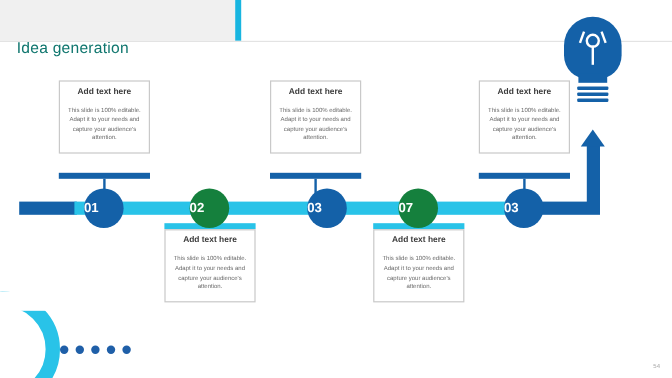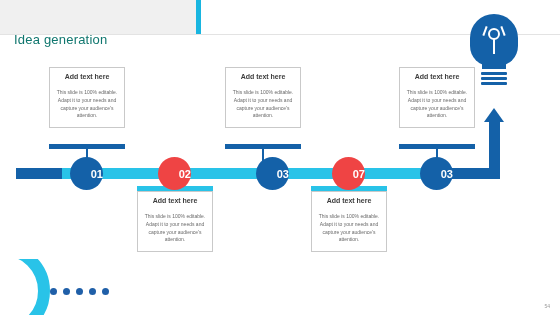--- a/index.html
+++ b/index.html
@@ -79,25 +79,25 @@
     position:absolute;left:484px;top:108px;
     width:0;height:0;
     border-left:10px solid transparent;
     border-right:10px solid transparent;
     border-bottom:14px solid #1461a8;
   }
 
   
   .node{
     position:absolute;top:157px;width:33px;height:33px;border-radius:50%;
-    display:flex;align-items:center;justify-content:flex-end;
+    display:flex;align-items:center;justify-content:flex-start;
     color:#ffffff;font-size:11px;font-weight:bold;
   }
   .node.blue{background:#1461a8;}
-  .node.cyan{background:#ef4444;}
+  .node.cyan{background:#15803d;}
 
   
   .stem{position:absolute;width:2px;background:#1461a8;}
   .stem.cyan{background:#29c3e8;}
 
   
   .card{
     position:absolute;width:76px;
     border:1px solid #c9c9c9;
     background:#ffffff;

